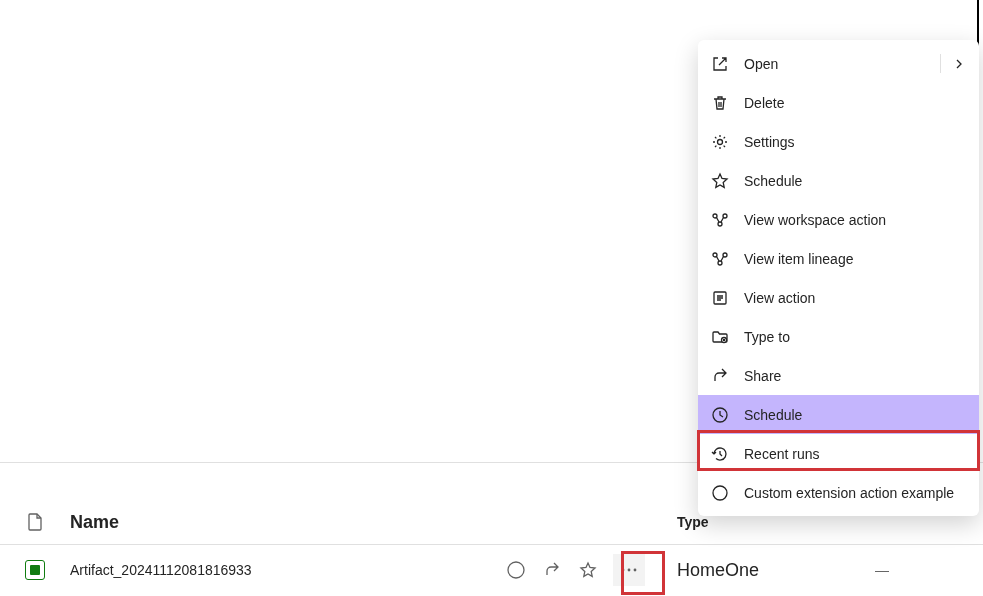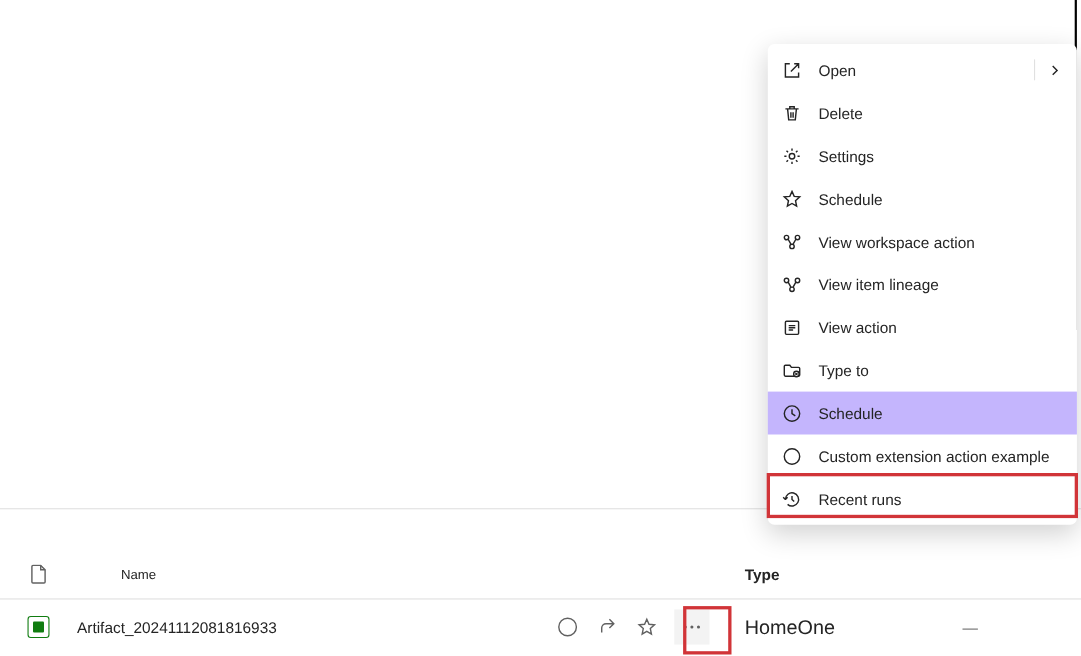--- a/index.html
+++ b/index.html
@@ -42,23 +42,22 @@
       align-items: center;
       border-bottom: 1px solid #e0e0e0;
     }
     .table-header .col-icon {
       width: 70px;
       display: flex;
       justify-content: center;
     }
     .table-header .col-name {
       flex: 1;
-      font-weight: 400;
-      font-size: 12px;
-      margin-left: 40px;
+      font-weight: 700;
+      font-size: 18px;
     }
     .table-header .col-type {
       position: absolute;
       left: 677px;
       font-weight: 600;
     }
     .table-row {
       position: absolute;
       top: 545px;
       left: 0;
@@ -350,45 +349,53 @@
         <svg width="18" height="18" viewBox="0 0 18 18" fill="none" stroke="#242424" stroke-width="1.3">
           <path d="M2 5a1 1 0 0 1 1-1h4l1.5 2H15a1 1 0 0 1 1 1v6a1 1 0 0 1-1 1H3a1 1 0 0 1-1-1V5z"></path>
           <circle cx="13" cy="12" r="2.5" fill="#fff"></circle>
           <path d="M12 11l2 2M14 11l-2 2" stroke-width="1"></path>
         </svg>
       </span>
       <span class="menu-label">Type to</span>
     </div>
 
 
+    <div class="menu-item">
+      <span class="menu-icon">
+        <svg width="18" height="18" viewBox="0 0 18 18" fill="none" stroke="#242424" stroke-width="1.3">
+          <path d="M11 2l4 4-4 4M15 6H8a4 4 0 0 0-4 4v4"></path>
+        </svg>
+      </span>
+      <span class="menu-label">Share</span>
+    </div>
 
     <div class="menu-item highlighted">
       <span class="menu-icon">
         <svg width="18" height="18" viewBox="0 0 18 18" fill="none" stroke="#242424" stroke-width="1.3">
           <circle cx="9" cy="9" r="7"></circle>
           <path d="M9 5v4l3 2"></path>
         </svg>
       </span>
       <span class="menu-label">Schedule</span>
     </div>
 
     <div class="menu-item">
       <span class="menu-icon">
         <svg width="18" height="18" viewBox="0 0 18 18" fill="none" stroke="#242424" stroke-width="1.3">
-          <circle cx="9" cy="9" r="7"></circle>
-        </svg>
-      </span>
-      <span class="menu-label">Custom extension action example</span>
-    </div>
-
-    <div class="menu-item">
-      <span class="menu-icon">
-        <svg width="18" height="18" viewBox="0 0 18 18" fill="none" stroke="#242424" stroke-width="1.3">
           <path d="M3 9a6 6 0 1 1 2 4.5M3 9l-2-2M3 9l2-2"></path>
           <path d="M9 6v3l2 2"></path>
         </svg>
       </span>
       <span class="menu-label">Recent runs</span>
     </div>
+
+    <div class="menu-item">
+      <span class="menu-icon">
+        <svg width="18" height="18" viewBox="0 0 18 18" fill="none" stroke="#242424" stroke-width="1.3">
+          <circle cx="9" cy="9" r="7"></circle>
+        </svg>
+      </span>
+      <span class="menu-label">Custom extension action example</span>
+    </div>
   </div>
 
   <div class="schedule-highlight"></div>
 </div>
 
 </body></html>

